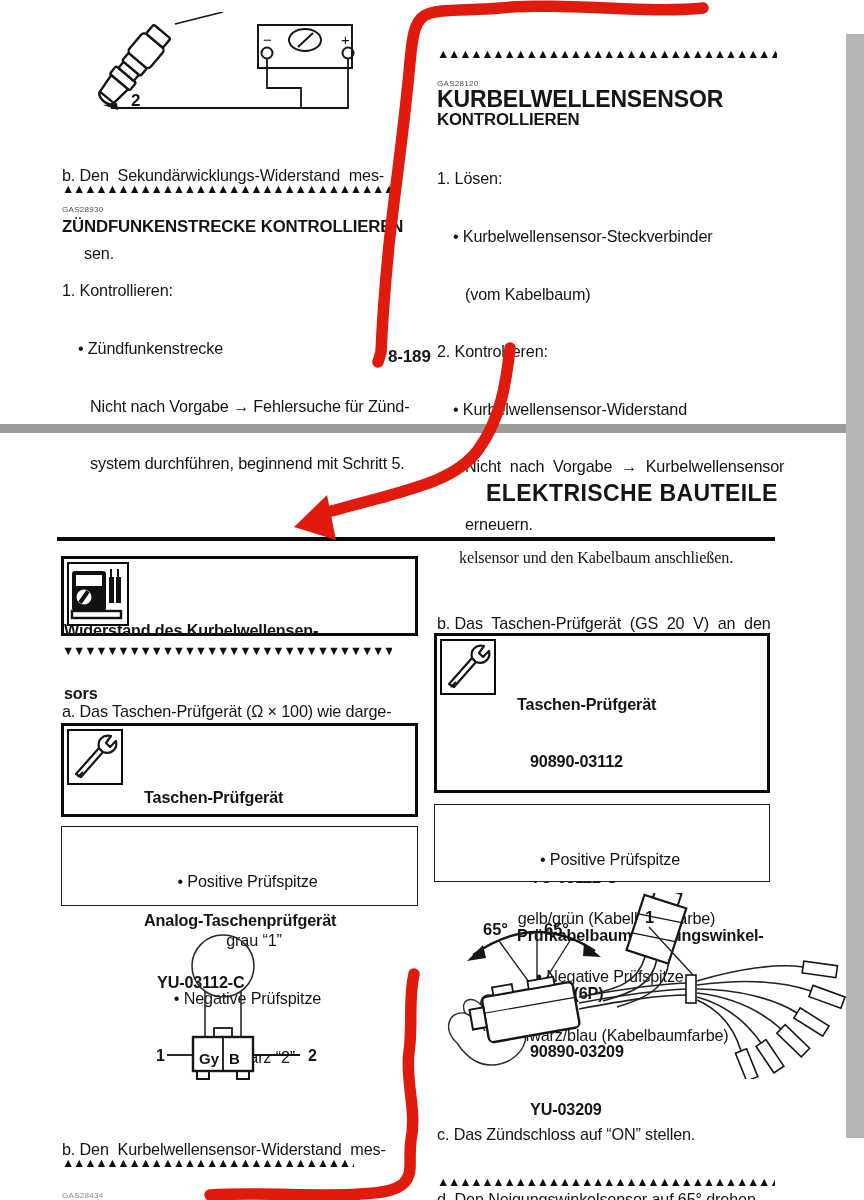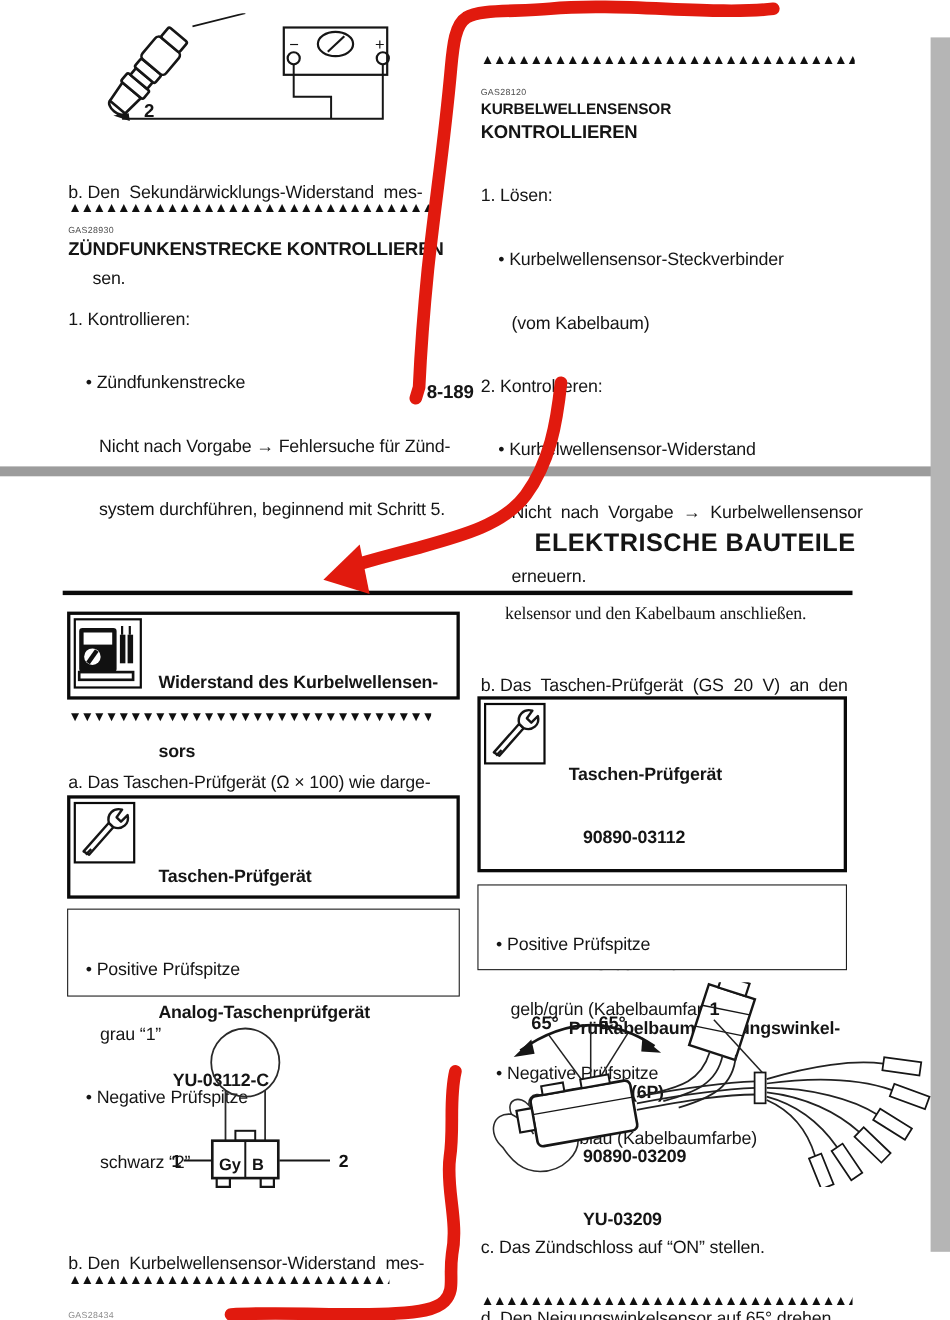--- a/index.html
+++ b/index.html
@@ -21,24 +21,24 @@
   .i14{margin-left:14px;}
   .pagetitle{font-size:23px;font-weight:bold;letter-spacing:0.4px;white-space:pre;}
   .rule{background:#0a0a0a;height:3.6px;}
   .sepbar{background:#9c9c9c;}
   .edgestrip{background:#b5b5b5;}
   .box3{border:3px solid #0a0a0a;background:#fff;box-sizing:border-box;}
   .box1{border:1.6px solid #1d1d1d;background:#fff;box-sizing:border-box;}
   .iconcell{position:absolute;left:3px;top:3px;width:56px;height:56px;border:2.2px solid #0a0a0a;background:#fff;box-sizing:border-box;}
   .specicon{width:62px;height:64px;}
   .tooltext{margin-left:80px;padding-top:20px;font-weight:bold;}
-  .spectext{margin-left:80px;padding-top:9px;font-weight:bold;}
+  .spectext{padding-top:19px;font-weight:bold;}
   .probetext{padding:6px 0 0 16px;}
   .lh205{line-height:20.5px;}
-  .lh195{line-height:19.5px;}
+  .lh195{line-height:19.5px;text-align:center;}
   .lh193{line-height:19.3px;}
   .lh21{line-height:21px;}
   svg text{font-family:"Liberation Sans", sans-serif;fill:#141414;}
   .svgb{font-weight:bold;}
   .overlay{pointer-events:none;z-index:9;}
 </style>
 </head>
 <body>
 
 <svg class="abs" style="left:55px;top:12px;" width="345" height="108" viewBox="0 0 345 108">
@@ -84,21 +84,21 @@
   <div class="i16">• Zündfunkenstrecke</div>
   <div class="i28">Nicht nach Vorgabe → Fehlersuche für Zünd-</div>
   <div class="i28">system durchführen, beginnend mit Schritt 5.</div>
 </div>
 
 <div class="abs txt b" style="left:388px;top:346px;font-size:17px;">8-189</div>
 
 <div class="abs tri" style="left:437px;top:48px;width:340px;">▲▲▲▲▲▲▲▲▲▲▲▲▲▲▲▲▲▲▲▲▲▲▲▲▲▲▲▲▲▲▲▲▲▲▲▲▲▲▲▲</div>
 <div class="abs code" style="left:437px;top:79px;">GAS28120</div>
 <div class="abs" style="left:437px;top:90px;">
-  <div class="txt b" style="font-size:14px;line-height:19.5px;">KURBELWELLENSENSOR</div>
+  <div class="txt b" style="font-size:23px;line-height:19.5px;">KURBELWELLENSENSOR</div>
   <div class="txt b" style="font-size:16.8px;line-height:19.5px;">KONTROLLIEREN</div>
 </div>
 <div class="abs lst" style="left:437px;top:131px;width:345px;">
   <div>1. Lösen:</div>
   <div class="i16">• Kurbelwellensensor-Steckverbinder</div>
   <div class="i28">(vom Kabelbaum)</div>
   <div>2. Kontrollieren:</div>
   <div class="i16">• Kurbelwellensensor-Widerstand</div>
   <div class="i28">Nicht  nach  Vorgabe  →  Kurbelwellensensor</div>
   <div class="i28">erneuern.</div>

